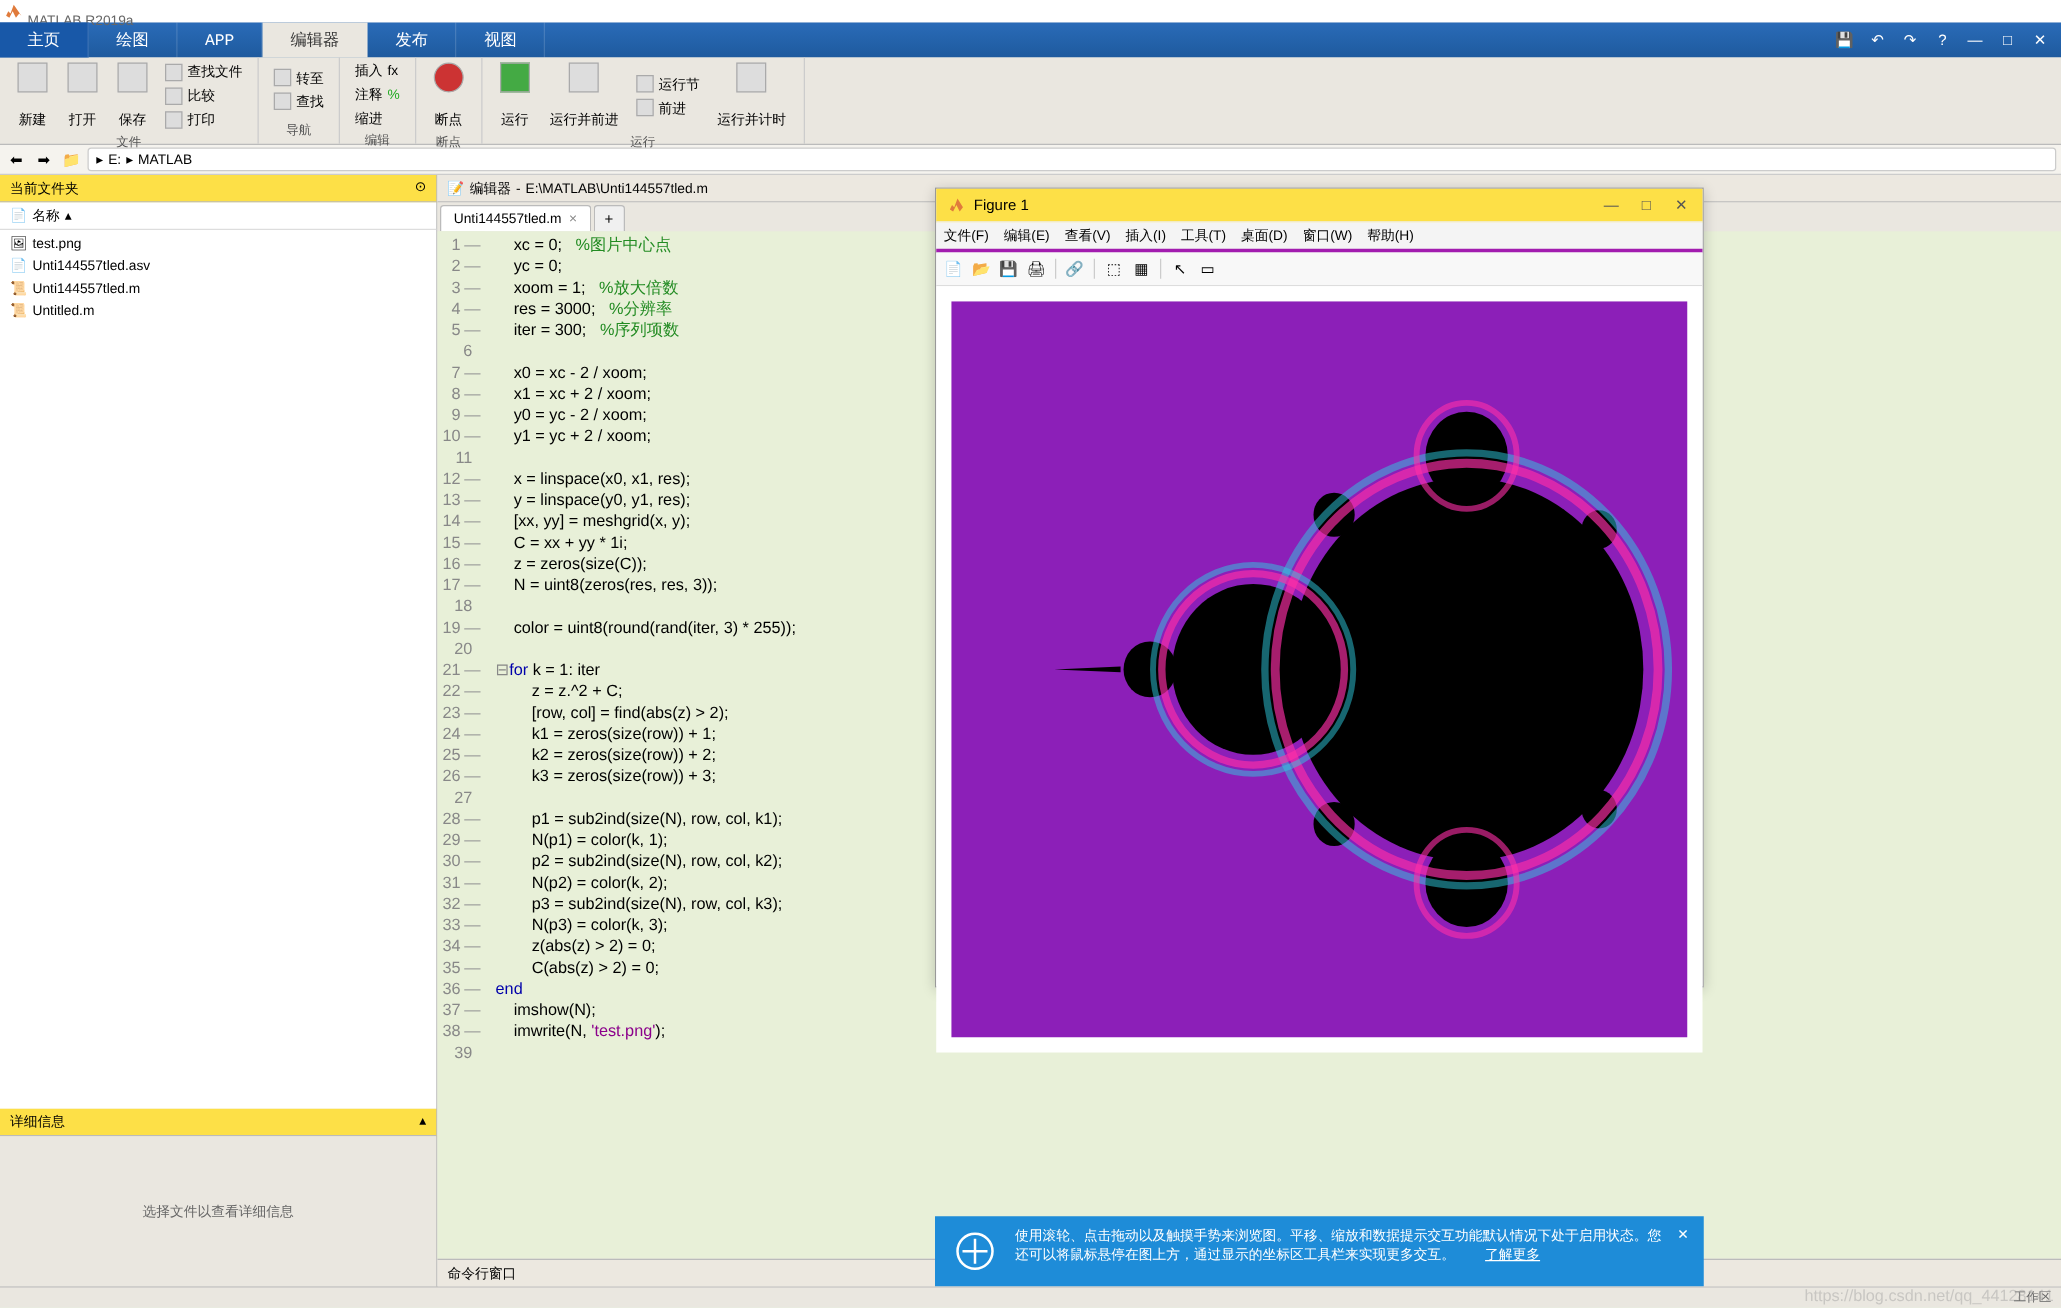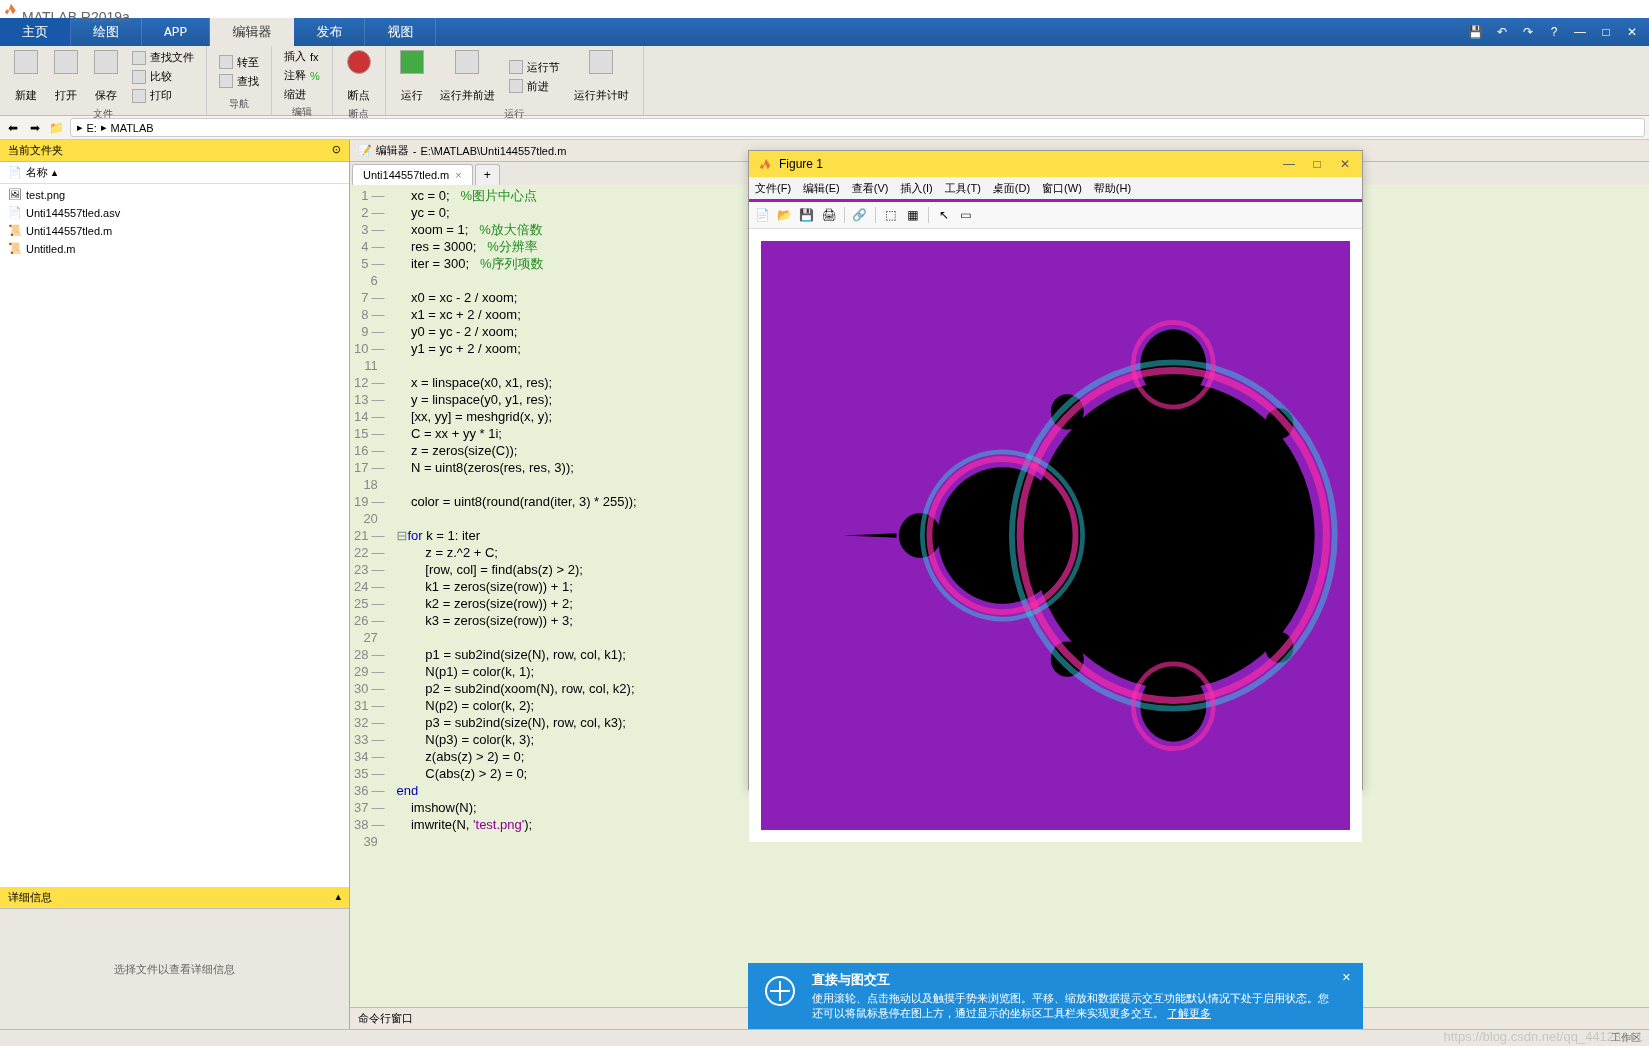--- a/index.html
+++ b/index.html
@@ -1,20 +1,20 @@
 <!DOCTYPE html>
 <html><head>
 <meta charset="utf-8">
 <style>
 * { margin: 0; padding: 0; box-sizing: border-box; font-family: "Microsoft YaHei", sans-serif; }
 body { background: #e8e8e8; font-size: 12px; overflow: hidden; }
 
 .titlebar { height: 18px; background: #fff; display: flex; align-items: center; padding: 0 4px; }
 .titlebar-icon { width: 14px; height: 14px; margin-right: 4px; }
-.titlebar-text { color: #666; font-size: 14px; margin-top: 16px; }
+.titlebar-text { color: #666; font-size: 11px; margin-top: 16px; }
 
 .menubar { height: 28px; background: linear-gradient(#2a6bb8, #1e5a9e); display: flex; align-items: stretch; }
 .menu-tab { padding: 0 22px; color: #fff; display: flex; align-items: center; font-size: 13px; cursor: pointer; border-right: 1px solid rgba(255,255,255,0.15); font-family: Liberation Mono, monospace; }
 .menu-tab.home { background: #1858a8; }
 .menu-tab.active { background: #eae7e0; color: #333; }
 .menu-spacer { flex: 1; }
 .menu-controls { display: flex; align-items: center; padding: 0 8px; gap: 8px; }
 .menu-ctrl { width: 18px; height: 18px; display: flex; align-items: center; justify-content: center; color: #fff; cursor: pointer; }
 
 .ribbon { height: 70px; background: #eae7e0; display: flex; border-bottom: 1px solid #bbb; }
@@ -70,21 +70,21 @@
 .fig-tool { width: 20px; height: 20px; border: 1px solid transparent; display: flex; align-items: center; justify-content: center; cursor: pointer; }
 .fig-sep { width: 1px; background: #ccc; margin: 2px 3px; }
 .fig-canvas { flex: 1; background: #fff; display: flex; align-items: center; justify-content: center; padding: 12px; }
 .mandelbrot { width: 100%; height: 100%; }
 
 .tooltip-bar { position: absolute; bottom: 0; left: 398px; width: 615px; background: #1e8cd8; color: #fff; padding: 8px 12px; display: flex; align-items: flex-start; gap: 12px; font-size: 11px; }
 .tooltip-icon { width: 40px; height: 40px; flex-shrink: 0; }
 .tooltip-content { flex: 1; }
 .tooltip-title { font-size: 13px; font-weight: bold; margin-bottom: 2px; }
 .tooltip-close { cursor: pointer; color: #fff; }
-.tooltip-link { text-decoration: underline; cursor: pointer; }
+.tooltip-link { text-decoration: underline; cursor: pointer; margin-left: 21px; }
 
 .statusbar { height: 17px; background: #eae7e0; border-top: 1px solid #bbb; display: flex; align-items: center; justify-content: flex-end; padding: 0 8px; font-size: 10px; color: #666; }
 .watermark { position: fixed; bottom: 2px; right: 6px; color: rgba(150,150,150,0.4); font-size: 13px; pointer-events: none; }
 </style>
 </head>
 <body>
 
 <div class="titlebar">
   <svg class="titlebar-icon" viewBox="0 0 16 16">
       <path fill="#e07b3c" d="M8 2 L5 10 L3 8 L1 12 L4 14 L7 8 L10 14 L13 10 L15 12 Z"></path>
@@ -460,21 +460,21 @@
           <div class="code-line"></div>
           <div class="code-line"><span style="color:#888">⊟</span><span class="kw">for</span> k = 1: iter</div>
           <div class="code-line">        z = z.^2 + C;</div>
           <div class="code-line">        [row, col] = find(abs(z) &gt; 2);</div>
           <div class="code-line">        k1 = zeros(size(row)) + 1;</div>
           <div class="code-line">        k2 = zeros(size(row)) + 2;</div>
           <div class="code-line">        k3 = zeros(size(row)) + 3;</div>
           <div class="code-line"></div>
           <div class="code-line">        p1 = sub2ind(size(N), row, col, k1);</div>
           <div class="code-line">        N(p1) = color(k, 1);</div>
-          <div class="code-line">        p2 = sub2ind(xoom(N), row, col, k2);</div>
+          <div class="code-line">        p2 = sub2ind(size(N), row, col, k2);</div>
           <div class="code-line">        N(p2) = color(k, 2);</div>
           <div class="code-line">        p3 = sub2ind(size(N), row, col, k3);</div>
           <div class="code-line">        N(p3) = color(k, 3);</div>
           <div class="code-line">        z(abs(z) &gt; 2) = 0;</div>
           <div class="code-line">        C(abs(z) &gt; 2) = 0;</div>
           <div class="code-line"><span class="kw">end</span></div>
           <div class="code-line">    imshow(N);</div>
           <div class="code-line">    imwrite(N, <span class="str">'test.png'</span>);</div>
           <div class="code-line"></div>
         </div>
@@ -546,21 +546,20 @@
         </svg>
       </div>
     </div>
 
     <div class="tooltip-bar">
       <svg class="tooltip-icon" viewBox="0 0 40 40">
           <circle cx="20" cy="20" r="14" fill="none" stroke="#fff" stroke-width="2"></circle>
           <path d="M20 10 v20 M10 20 h20" stroke="#fff" stroke-width="2"></path>
         </svg>
       <div class="tooltip-content">
-        <div class="tooltip-title">直接与图交互</div>
         <div><span>使用滚轮、点击拖动以及触摸手势来浏览图。平移、缩放和数据提示交互功能默认情况下处于启用状态。您还可以将鼠标悬停在图上方，通过显示的坐标区工具栏来实现更多交互。</span> <span class="tooltip-link">了解更多</span></div>
       </div>
       <span class="tooltip-close">✕</span>
     </div>
   </div>
 </div>
 
 <div class="statusbar">
   <span>工作区</span>
 </div>

